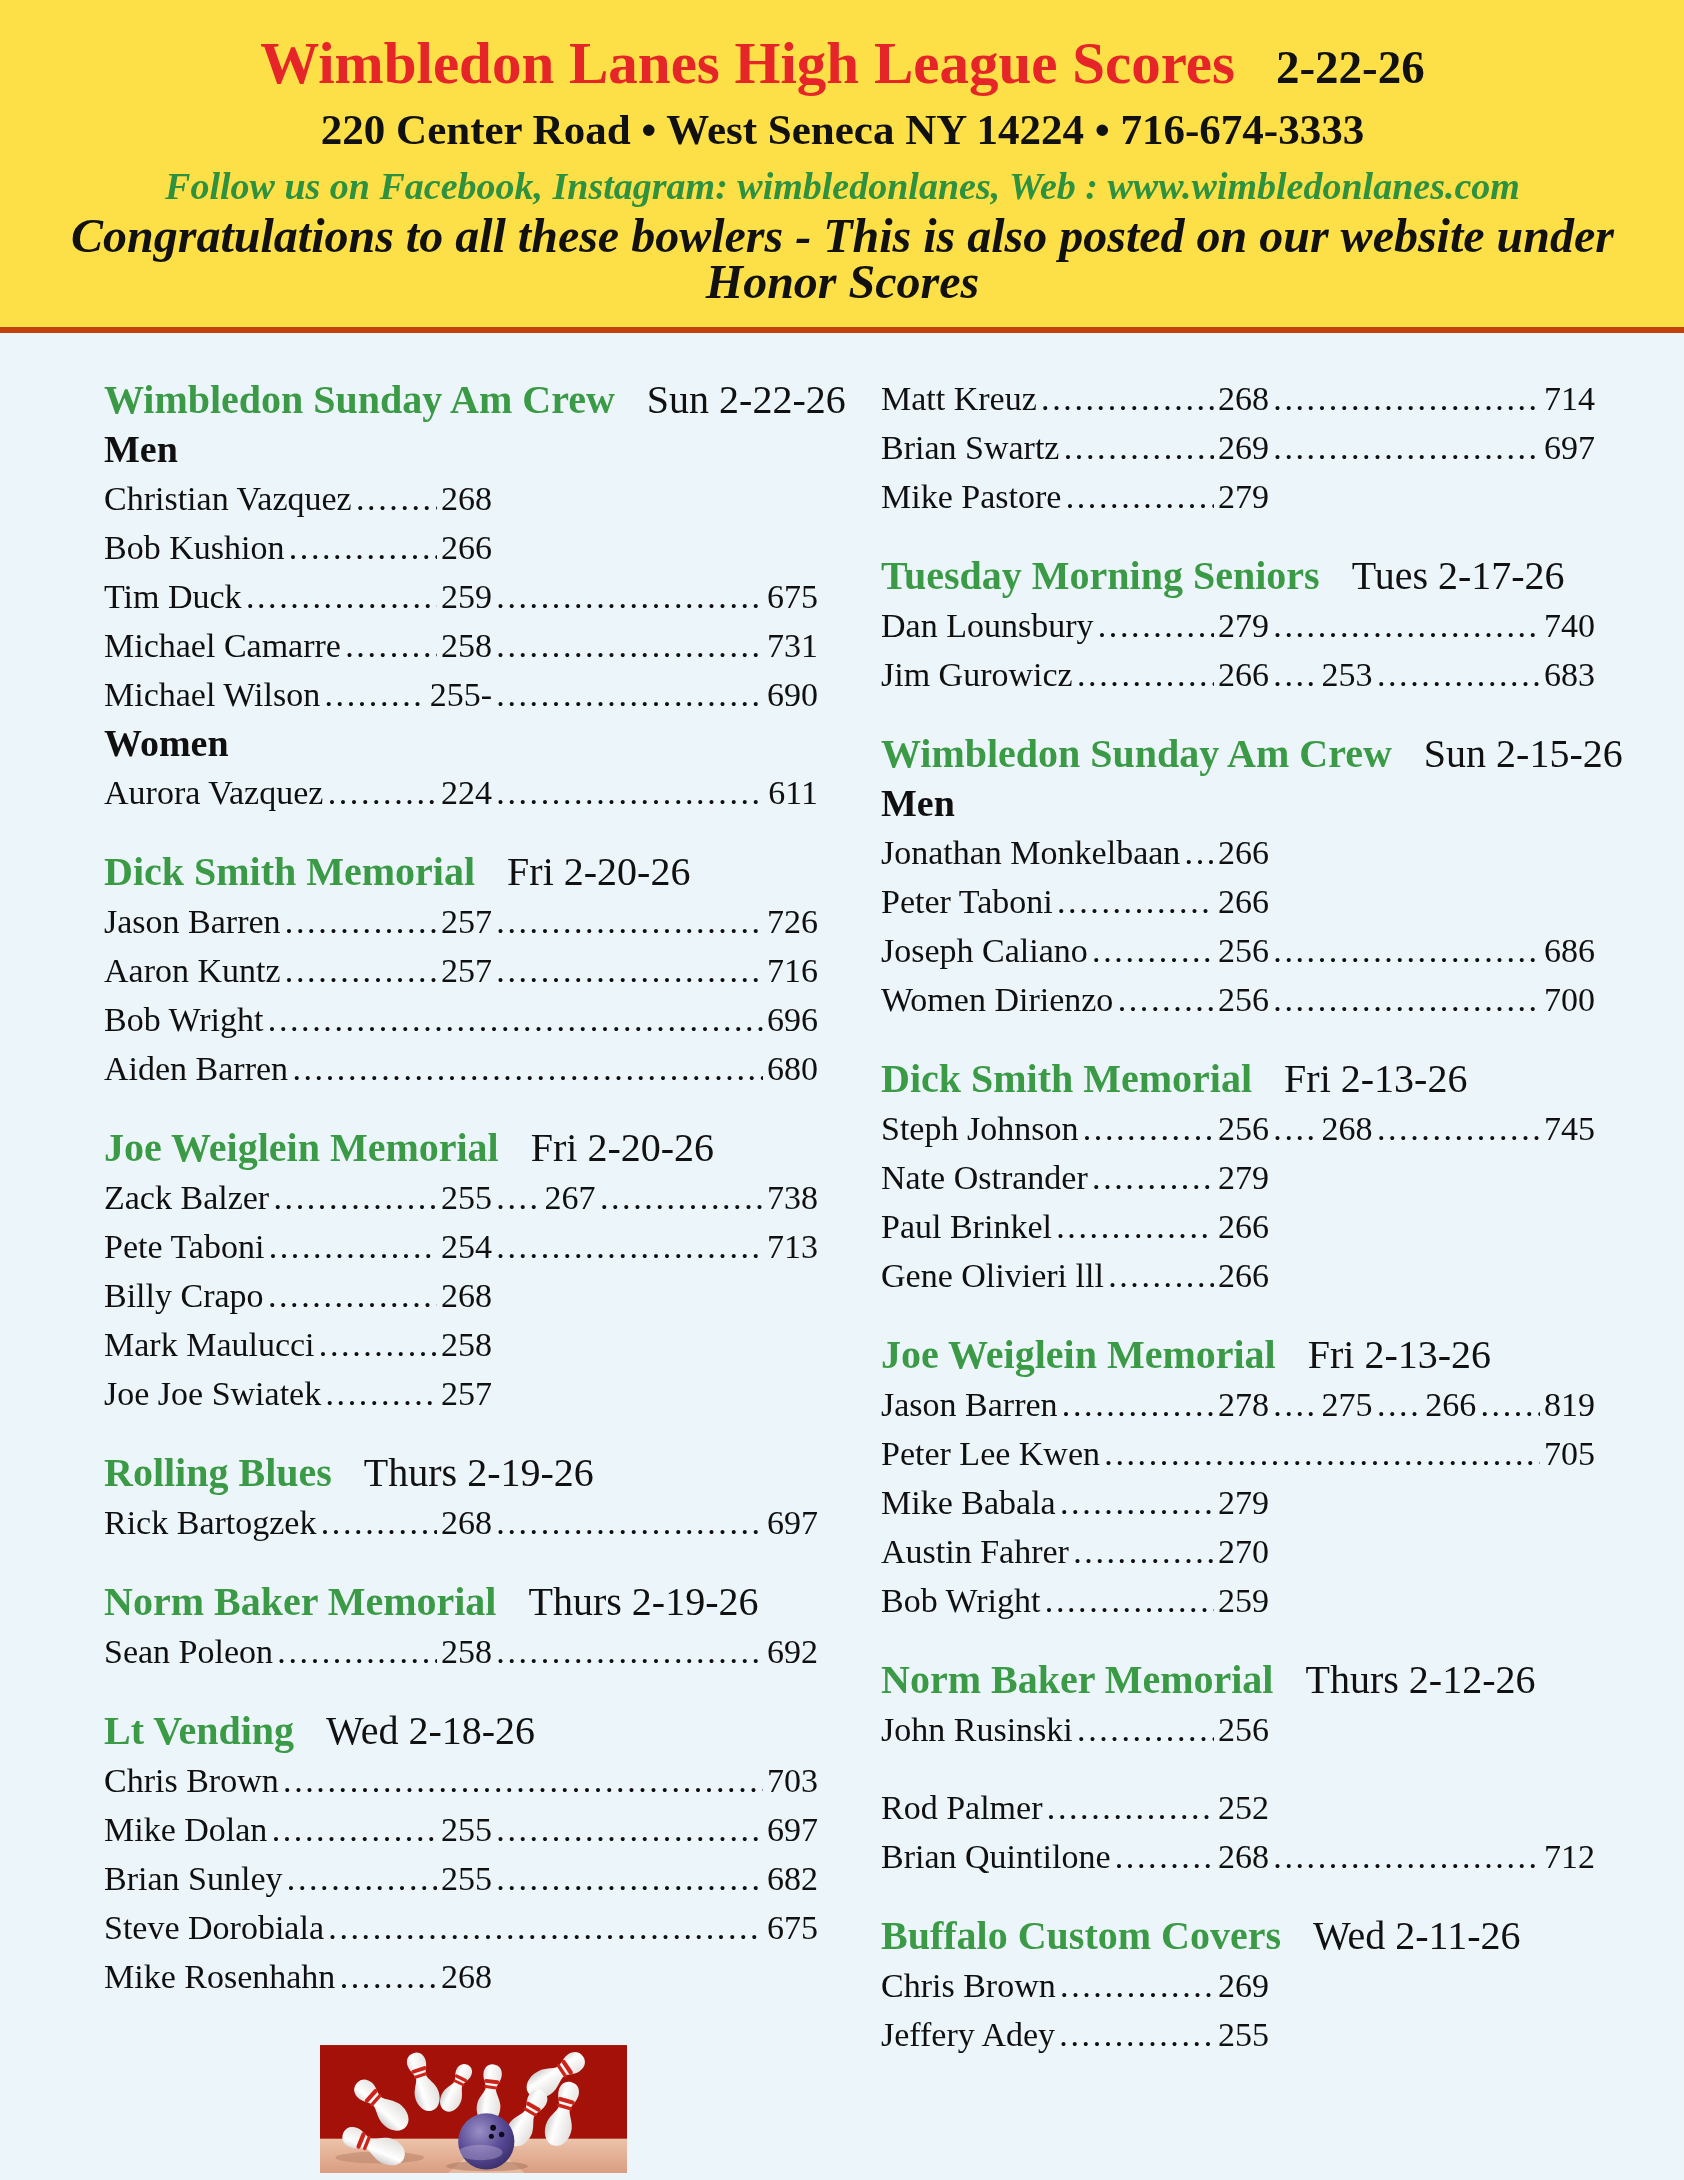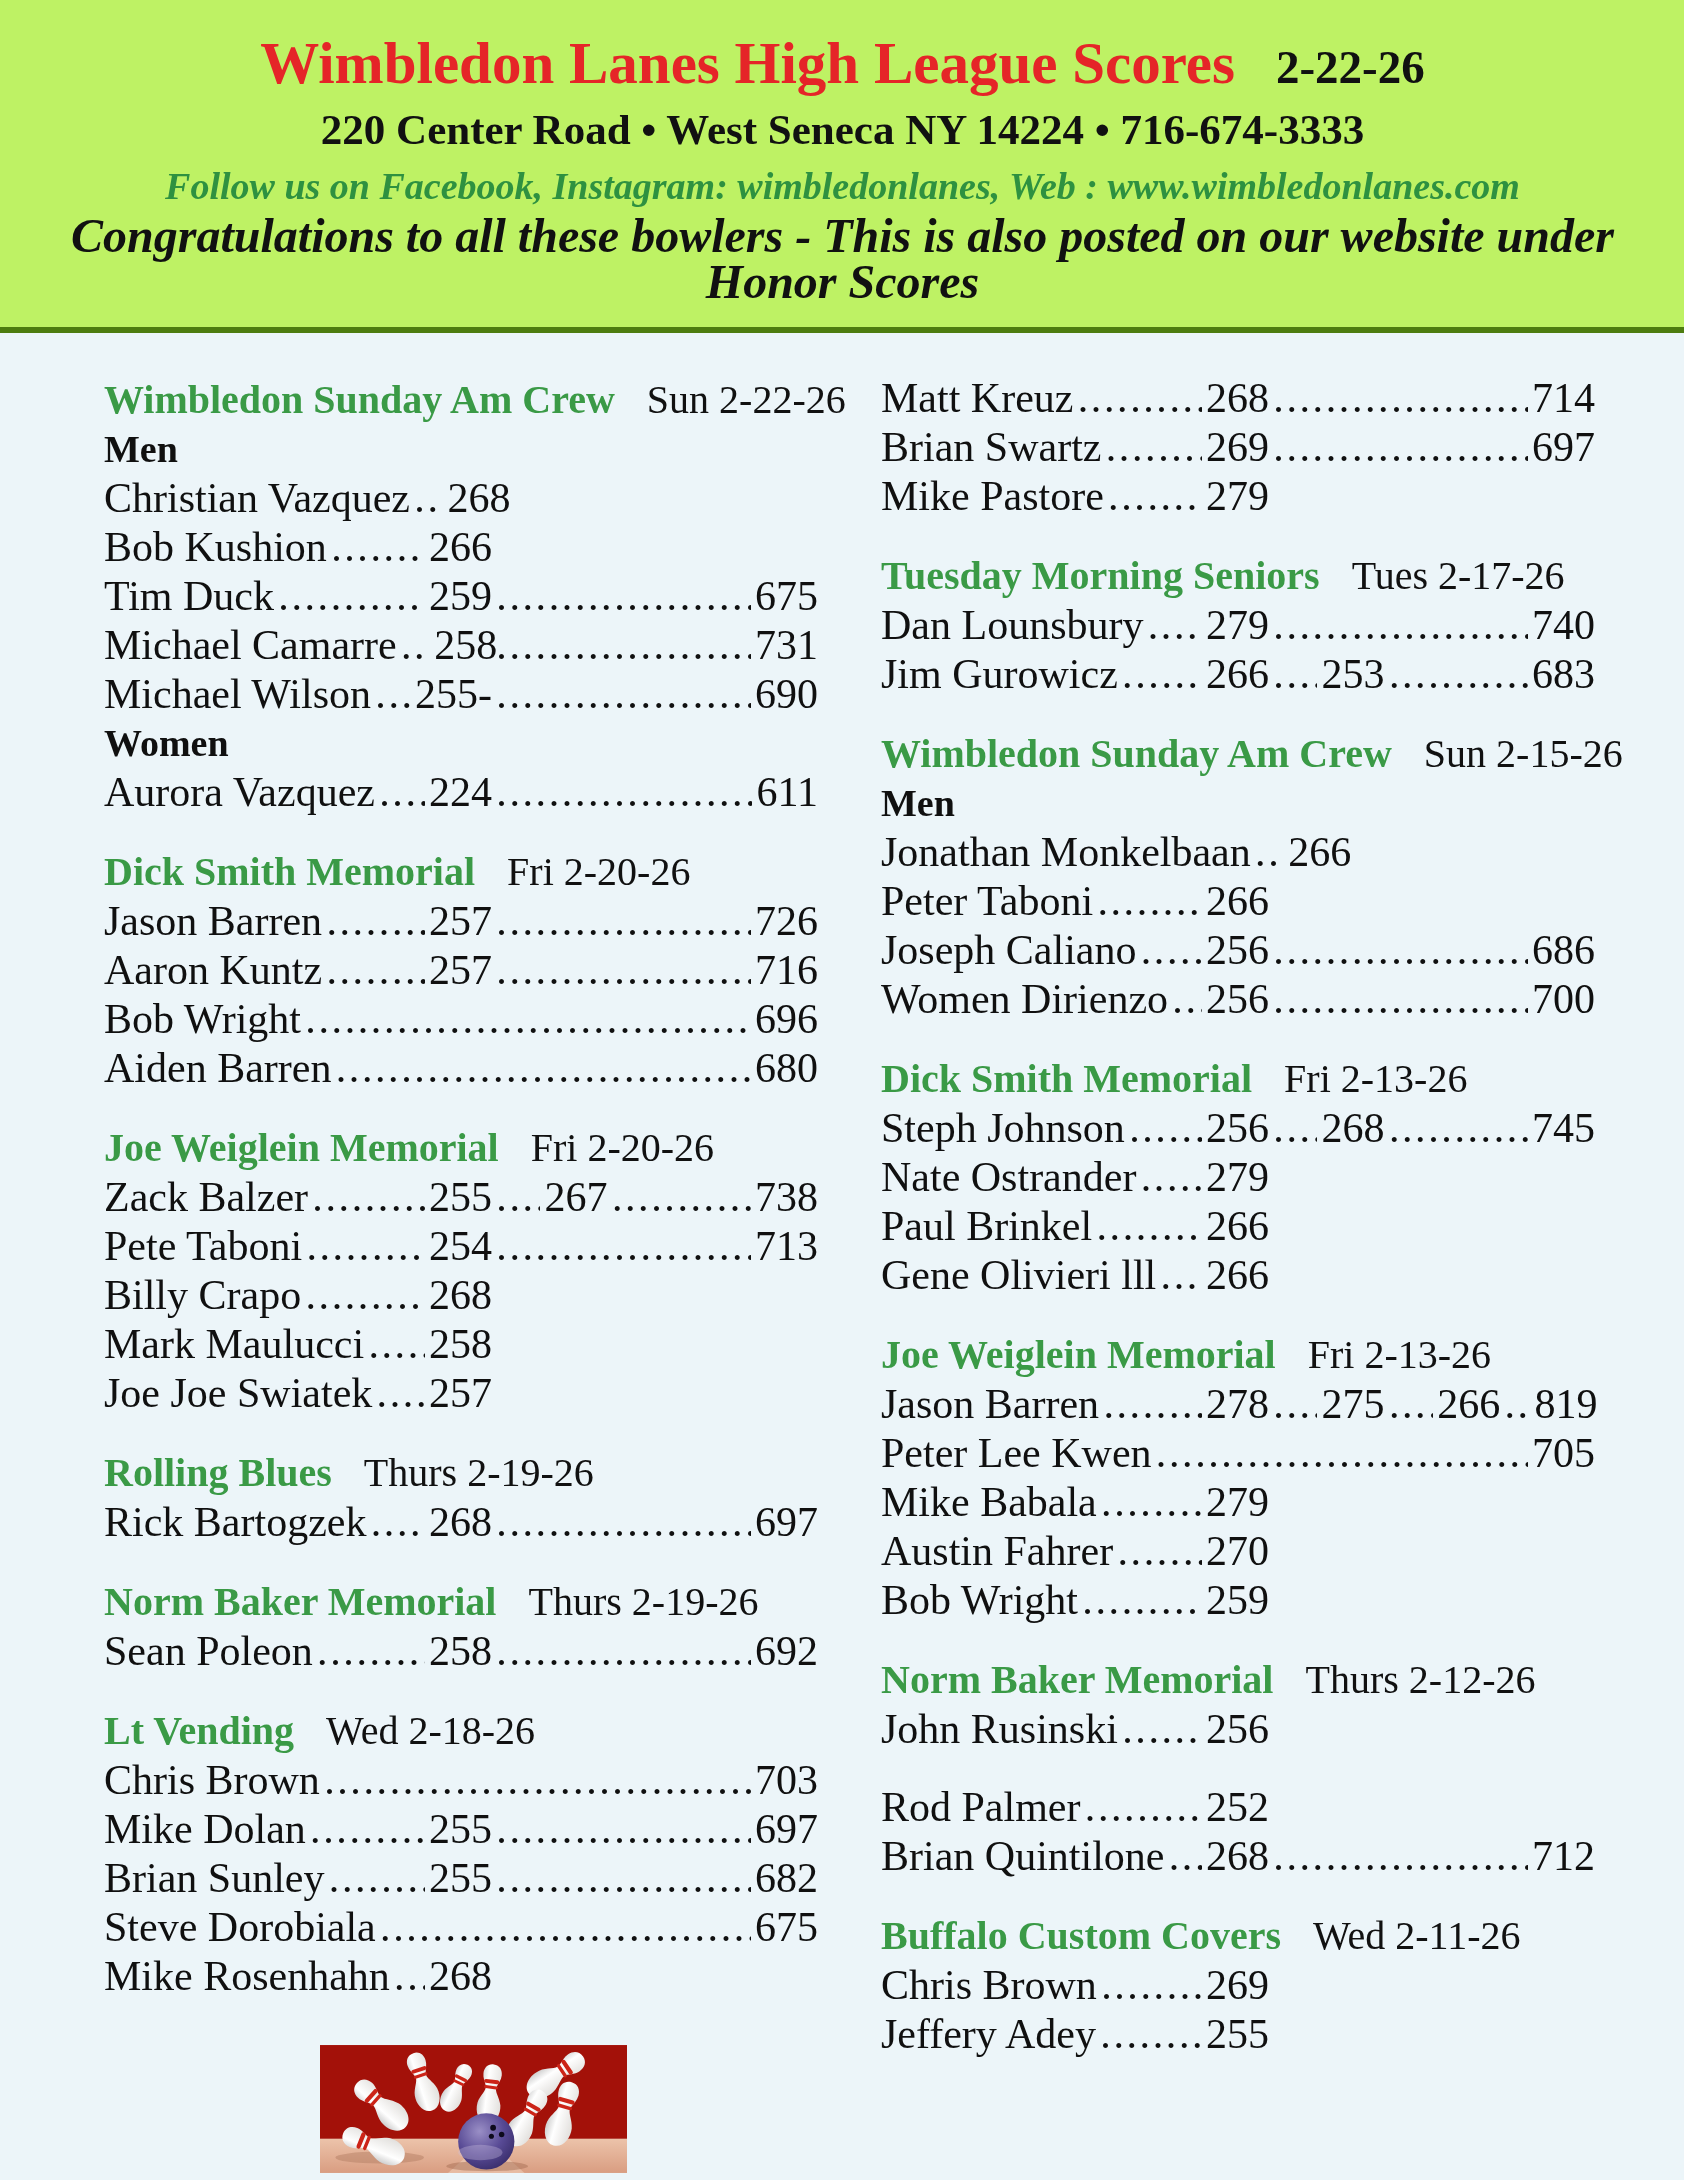--- a/index.html
+++ b/index.html
@@ -6,24 +6,24 @@
   .page{
     width:1685px;height:2181px;
     background:#ecf5f9;
     font-family:"Liberation Serif","DejaVu Serif",serif;
     color:#101010;
     overflow:hidden;
     position:relative;
   }
   
   .masthead{
-    background:#bef264;
+    background:#fde047;
     text-align:center;
     padding:29px 17px 13.6px 17px;
-    border-bottom:6px solid #4d7c0f;
+    border-bottom:6px solid #c2410c;
   }
   .title-line{white-space:nowrap;}
   .main-title{
     display:inline;
     font-size:59px;line-height:68px;
     font-weight:bold;color:#e52528;margin:0;
   }
   .header-date{
     font-size:47px;font-weight:bold;color:#111;
     margin-left:41px;
@@ -36,21 +36,21 @@
     display:flex;
     padding:41px 90px 0 104px;
     gap:63px;
   }
   .col{flex:1 1 0;min-width:0;}
   .section{margin:0 0 29px 0;}
   .league-head{font-size:40px;line-height:51px;white-space:nowrap;}
   .league-name{color:#3a9a46;font-weight:bold;}
   .league-date{color:#111;margin-left:32px;}
   .subhead{font-size:38px;line-height:49px;font-weight:bold;}
-  .row{display:flex;align-items:baseline;font-size:42px;line-height:49px;text-align:center;}
+  .row{display:flex;align-items:baseline;font-size:34px;line-height:49px;text-align:center;}
   .tab1{display:flex;align-items:baseline;width:388px;flex:0 0 auto;}
   .name{white-space:nowrap;}
   .leader{
     overflow:hidden;white-space:nowrap;
     letter-spacing:2.6px;color:#101010;
     margin:0 4.3px;
   }
   .tab1 .leader{flex:1 1 0;min-width:29px;}
   .leader.mid{flex:0 0 44px;min-width:0;}
   .leader.fill{flex:1 1 0;min-width:25.6px;}

